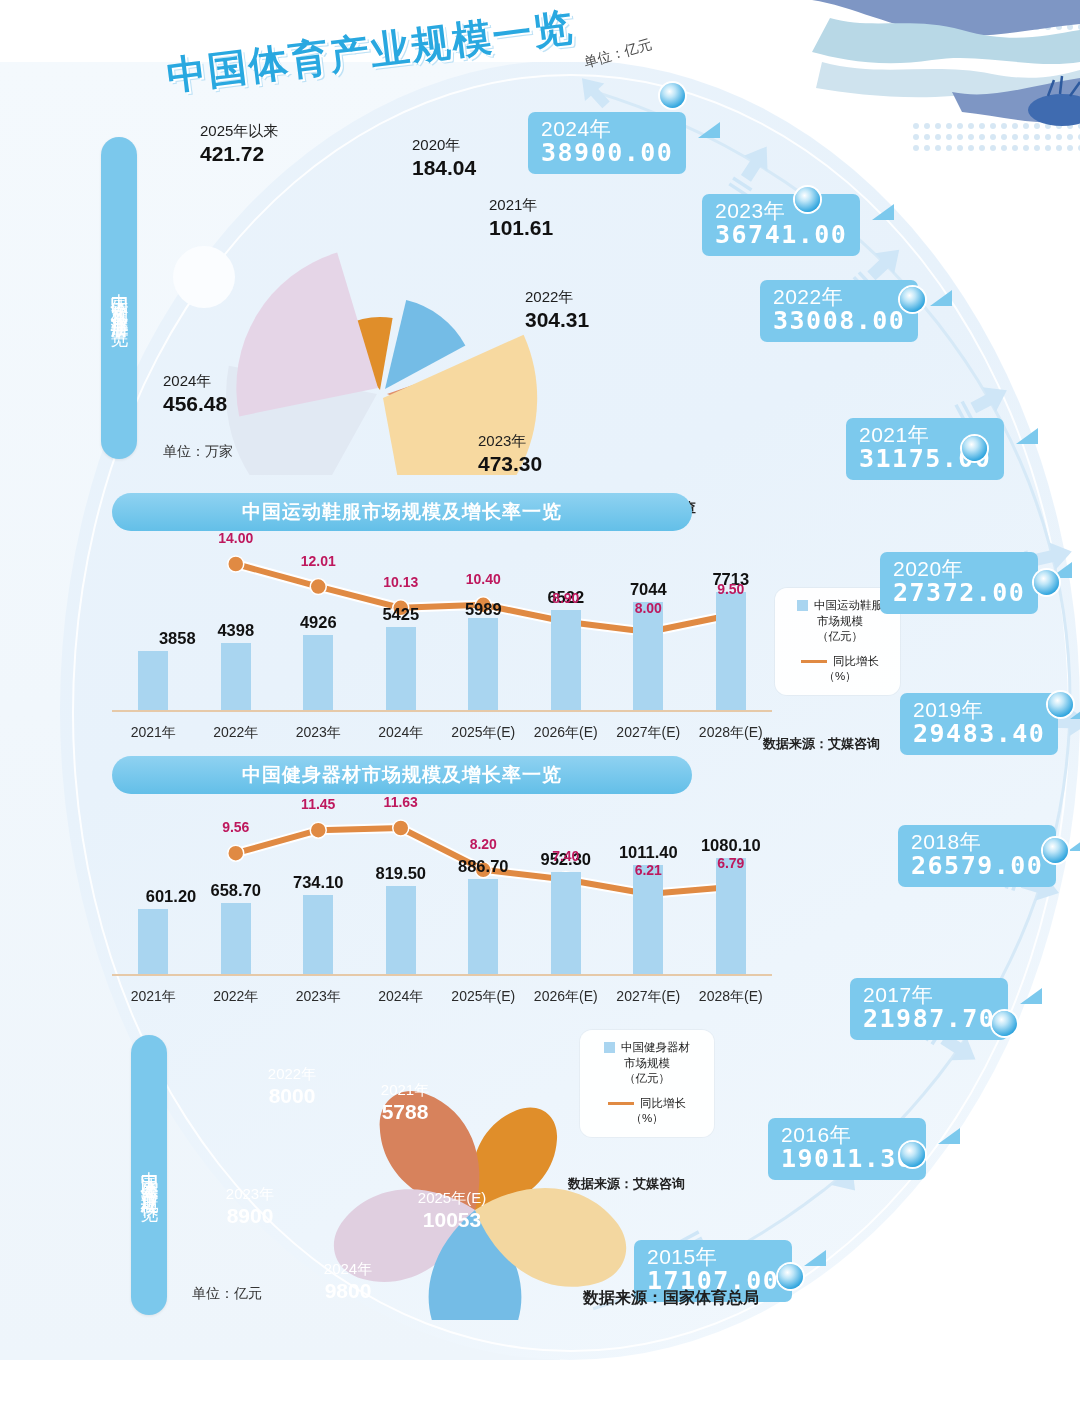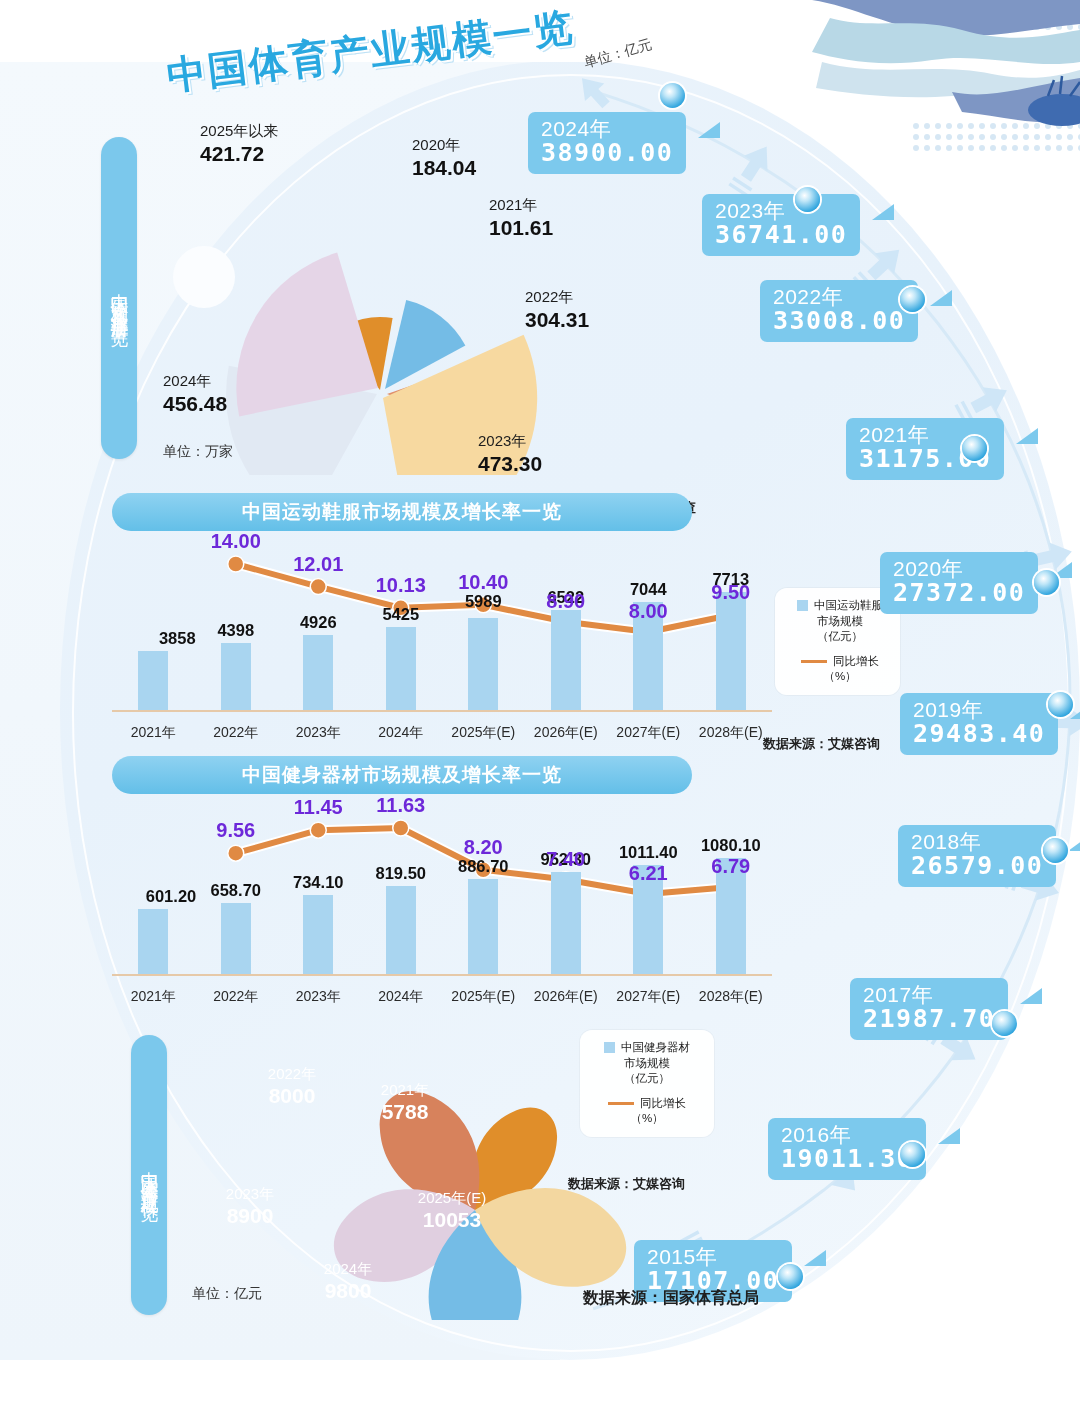--- a/index.html
+++ b/index.html
@@ -73,21 +73,21 @@
   }
 
   
   .chart{position:absolute;}
   .axis{position:absolute;left:0;bottom:38px;height:2px;background:#e6c9a8;}
   .bar{position:absolute;bottom:40px;width:30px;background:#a9d5f0;}
   .barlab{position:absolute;font-size:16.5px;font-weight:bold;color:#111;
            text-align:center;white-space:nowrap;transform:translateX(-50%);}
   .xlab{position:absolute;bottom:8px;font-size:14px;color:#2a2a2a;
         text-align:center;white-space:nowrap;transform:translateX(-50%);}
-  .lnlab{position:absolute;font-size:20px;font-weight:bold;color:#6d28d9;
+  .lnlab{position:absolute;font-size:14px;font-weight:bold;color:#be185d;
          white-space:nowrap;transform:translateX(-50%);text-align:center;}
   .legend{
     position:absolute;background:rgba(255,255,255,.92);border-radius:12px;
     padding:10px 12px;font-size:11.5px;color:#222;line-height:1.35;text-align:center;
     box-shadow:0 0 0 1px rgba(0,0,0,.03);
   }
   .lg-row{display:flex;align-items:center;gap:6px;justify-content:center;}
   .lg-sw{width:11px;height:11px;background:#a9d5f0;flex:0 0 auto;}
   .lg-line{width:26px;height:3px;background:#e08a43;flex:0 0 auto;}
 
@@ -225,21 +225,21 @@
       <div class="xlab" style="left: 618.75px;">2028年(E)</div>
       <div class="bar" style="left: 26.25px; height: 59.0229px; background: rgb(169, 213, 240);"></div>
       <div class="barlab" style="left: 41.25px; top: 92.9771px; margin-left: 24px;">3858</div>
       <div class="bar" style="left: 108.75px; height: 67.2843px; background: rgb(169, 213, 240);"></div>
       <div class="barlab" style="left: 123.75px; top: 84.7157px;">4398</div>
       <div class="bar" style="left: 191.25px; height: 75.3621px; background: rgb(169, 213, 240);"></div>
       <div class="barlab" style="left: 206.25px; top: 76.6379px;">4926</div>
       <div class="bar" style="left: 273.75px; height: 82.9962px; background: rgb(169, 213, 240);"></div>
       <div class="barlab" style="left: 288.75px; top: 69.0038px;">5425</div>
       <div class="bar" style="left: 356.25px; height: 91.6248px; background: rgb(169, 213, 240);"></div>
-      <div class="barlab" style="left: 371.25px; top: 56px; text-align: center;">5989</div>
+      <div class="barlab" style="left: 371.25px; top: 64px; text-align: center;">5989</div>
       <div class="bar" style="left: 438.75px; height: 99.7791px; background: rgb(169, 213, 240);"></div>
       <div class="barlab" style="left: 453.75px; top: 52.2209px;">6522</div>
       <div class="bar" style="left: 521.25px; height: 107.765px; background: rgb(169, 213, 240);"></div>
       <div class="barlab" style="left: 536.25px; top: 44.2349px;">7044</div>
       <div class="bar" style="left: 603.75px; height: 118px; background: rgb(169, 213, 240);"></div>
       <div class="barlab" style="left: 618.75px; top: 34px;">7713</div>
       <div class="lnlab" style="left: 123.75px; top: -6px;">14.00</div>
       <div class="lnlab" style="left: 206.25px; top: 16.5533px;">12.01</div>
       <div class="lnlab" style="left: 288.75px; top: 37.86px;">10.13</div>
       <div class="lnlab" style="left: 371.25px; top: 34.8px;">10.40</div>

